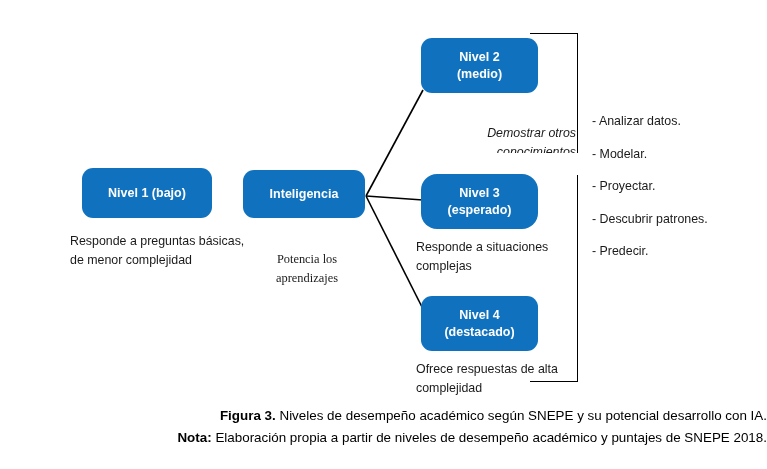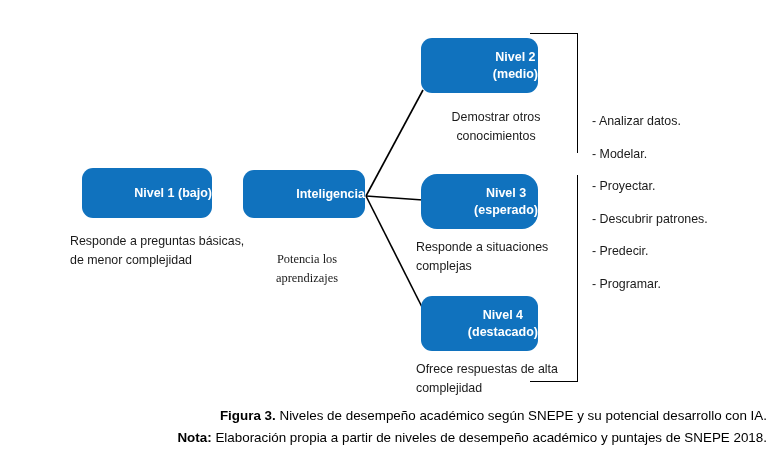--- a/index.html
+++ b/index.html
@@ -39,21 +39,21 @@
   .node {
     position: absolute;
     background: #1072be;
     border-radius: 11px;
     color: #ffffff;
     font-weight: bold;
     font-size: 12.5px;
     line-height: 1.35;
     display: flex;
     align-items: center;
-    justify-content: flex-end;
+    justify-content: center;
     text-align: center;
     box-sizing: border-box;
     z-index: 3;
   }
   .node-label { display: block; white-space: pre-line; }
 
   #node-nivel1  { left: 82px;  top: 168px; width: 130px; height: 50px; }
   #node-intel   { left: 243px; top: 170px; width: 122px; height: 48px; }
   #node-nivel2  { left: 421px; top: 38px;  width: 117px; height: 55px; }
   #node-nivel3  { left: 421px; top: 174px; width: 117px; height: 55px; border-radius: 16px; }
@@ -63,21 +63,21 @@
   .caption {
     position: absolute;
     font-size: 12.4px;
     line-height: 1.52;
     color: #1a1a1a;
     white-space: pre-line;
     z-index: 1;
   }
   #cap-nivel1 { left: 70px;  top: 232px; width: 180px; text-align: left; }
   #cap-intel  { left: 248px; top: 250px; width: 118px; text-align: center; font-family: Liberation Serif, serif; }
-  #cap-nivel2 { left: 416px; top: 108px; width: 160px; text-align: center; }
+  #cap-nivel2 { left: 416px; top: 124px; width: 160px; text-align: right; font-style: italic; }
   #cap-nivel3 { left: 416px; top: 238px; width: 180px; text-align: left; }
   #cap-nivel4 { left: 416px; top: 360px; width: 180px; text-align: left; }
 
   
   #cap-clip-mask {
     position: absolute;
     left: 410px;
     top: 153px;
     width: 172px;
     height: 22px;
@@ -181,21 +181,20 @@
   <div class="caption" id="cap-nivel3">Responde a situaciones complejas</div>
 
   <div class="caption" id="cap-nivel4">Ofrece respuestas de alta complejidad</div>
 
   <div id="ia-list">
       <div class="ia-item">- Analizar datos.</div>
       <div class="ia-item">- Modelar.</div>
       <div class="ia-item">- Proyectar.</div>
       <div class="ia-item">- Descubrir patrones.</div>
       <div class="ia-item">- Predecir.</div>
-      <div class="ia-item">- Programar.</div>
     </div>
 
 </div>
 
 <div id="figure-caption">
   <span class="line">
     <span class="lead">Figura 3.</span><span> Niveles de desempeño académico según SNEPE y su potencial desarrollo con IA.</span>
   </span>
   <span class="line">
     <span class="lead">Nota:</span><span> Elaboración propia a partir de niveles de desempeño académico y puntajes de SNEPE 2018.</span>

